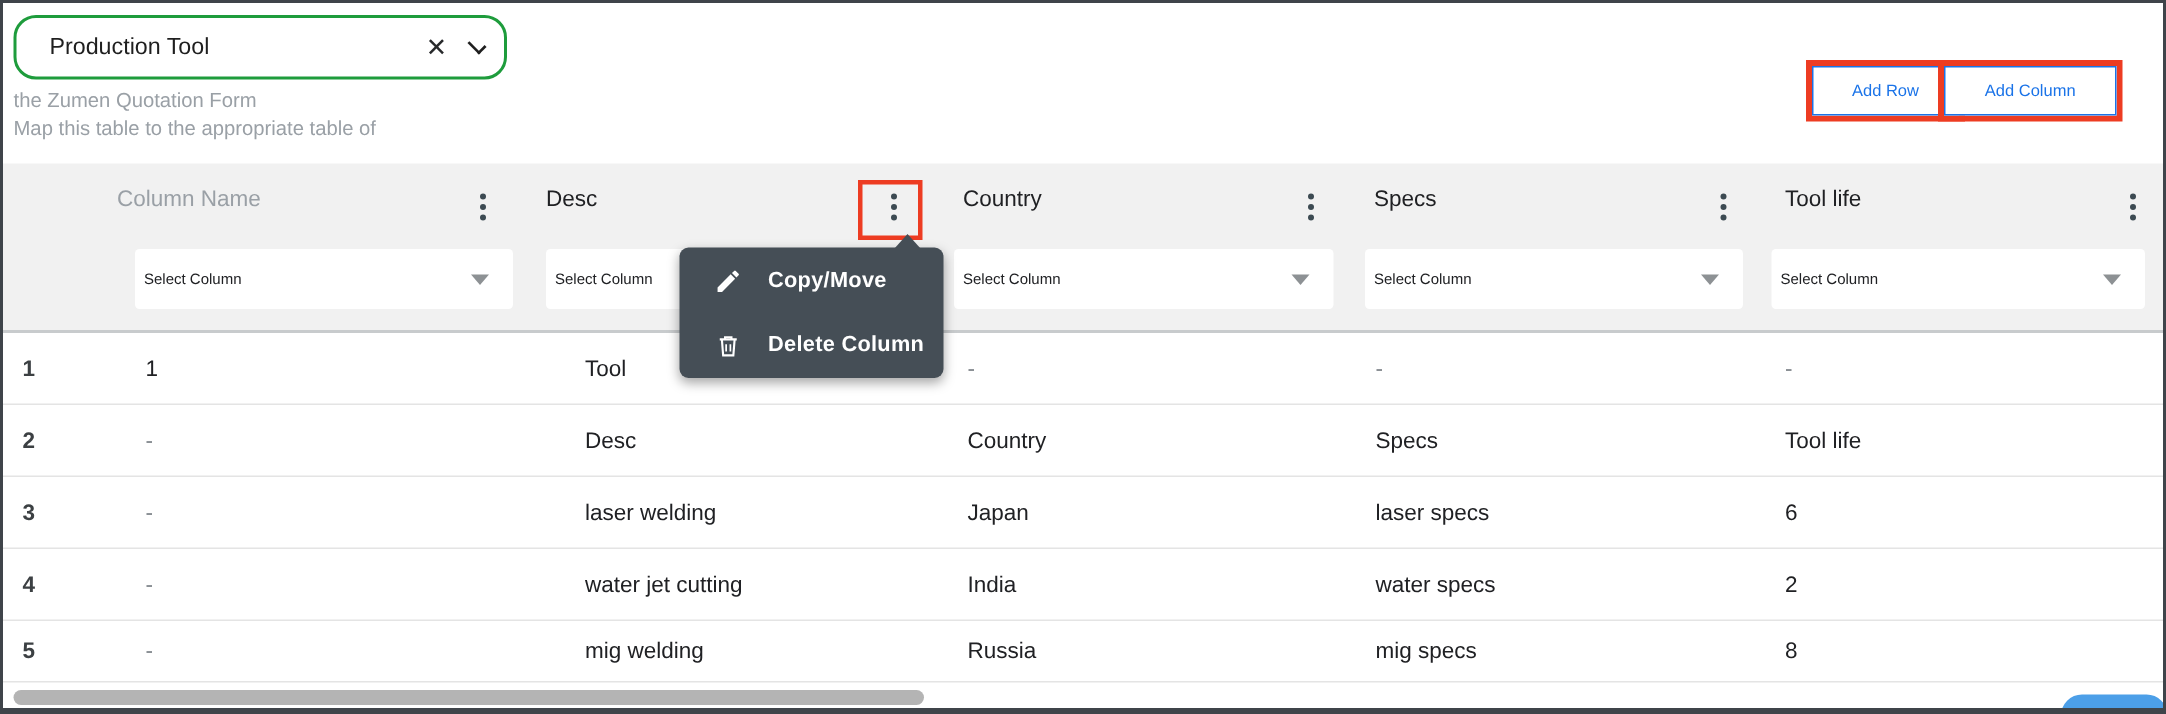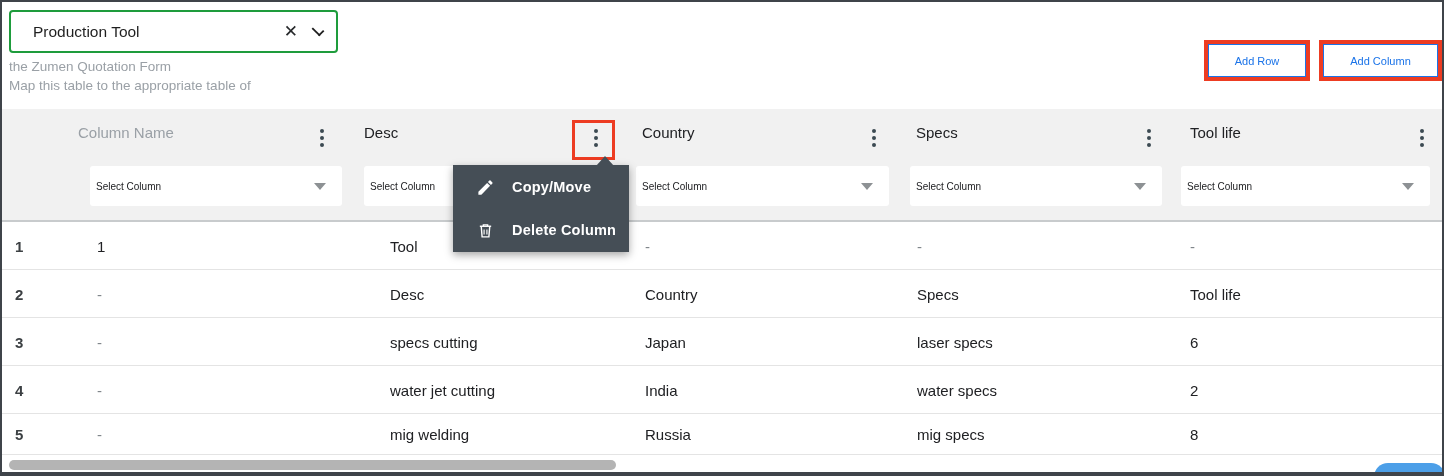--- a/index.html
+++ b/index.html
@@ -15,21 +15,21 @@
     border-bottom-width: 4px;
     overflow: hidden;
   }
 
   
   .table-selector {
     position: absolute; left: 7px; top: 8px;
     width: 329px; height: 43px;
     background: #fff;
     border: 2px solid #1e9c3c;
-    border-radius: 4px;
+    border-radius: 15px;
     display: flex; align-items: center;
     cursor: pointer;
   }
   .table-selector .value {
     padding-left: 22px;
     font-size: 15.5px; color: #1f1f1f;
     flex: 1;
   }
   .table-selector .clear {
     font-size: 17px; color: #27292b;
@@ -42,21 +42,21 @@
     transform: rotate(45deg) scale(0.9);
     margin-top: -4px;
   }
   .helper {
     position: absolute; left: 7px; top: 56px; width: 345px;
     font-size: 13.5px; line-height: 1.4; color: #9aa0a6;
   }
 
   .annot { border: 4px solid #ed3c22; position: absolute; }
   .annot-addrow  { left: 1202px; top: 38px; width: 106px; height: 41px; }
-  .annot-addcol  { left: 1317px; top: 38px; width: 123px; height: 41px; }
+  .annot-addcol  { left: 1290px; top: 38px; width: 123px; height: 41px; }
   .btn-blue {
     width: 100%; height: 100%;
     background: #fff;
     border: 1px solid #1a73e8;
     color: #1a73e8;
     font-size: 11px;
     font-family: "Liberation Sans", "DejaVu Sans", sans-serif;
     cursor: pointer;
     display: flex; align-items: center; justify-content: center;
   }
@@ -119,21 +119,21 @@
     position: absolute; left: 594px; top: 154px;
     width: 0; height: 0; z-index: 11;
     border-left: 9px solid transparent;
     border-right: 9px solid transparent;
     border-bottom: 10px solid #454e56;
   }
   .context-menu {
     position: absolute; left: 451px; top: 163px;
     width: 176px; height: 87px;
     background: #454e56;
-    border-radius: 0;
+    border-radius: 6px;
     box-shadow: 0 3px 8px rgba(0,0,0,0.35);
     z-index: 10;
     display: flex; flex-direction: column; justify-content: center;
   }
   .menu-item {
     height: 43px; display: flex; align-items: center;
     padding-left: 21px; cursor: pointer;
   }
   .menu-item .mi-icon { width: 22px; display: flex; align-items: center; justify-content: center; }
   .menu-item .mi-label {
@@ -294,21 +294,21 @@
     <span class="cell rownum">2</span>
     <span class="cell cc0 dim">-</span>
     <span class="cell cc1">Desc</span>
     <span class="cell cc2">Country</span>
     <span class="cell cc3">Specs</span>
     <span class="cell cc4">Tool life</span>
   </div>
   <div class="trow r2">
     <span class="cell rownum">3</span>
     <span class="cell cc0 dim">-</span>
-    <span class="cell cc1">specs cutting</span>
+    <span class="cell cc1">laser welding</span>
     <span class="cell cc2">Japan</span>
     <span class="cell cc3">laser specs</span>
     <span class="cell cc4">6</span>
   </div>
   <div class="trow r3">
     <span class="cell rownum">4</span>
     <span class="cell cc0 dim">-</span>
     <span class="cell cc1">water jet cutting</span>
     <span class="cell cc2">India</span>
     <span class="cell cc3">water specs</span>

